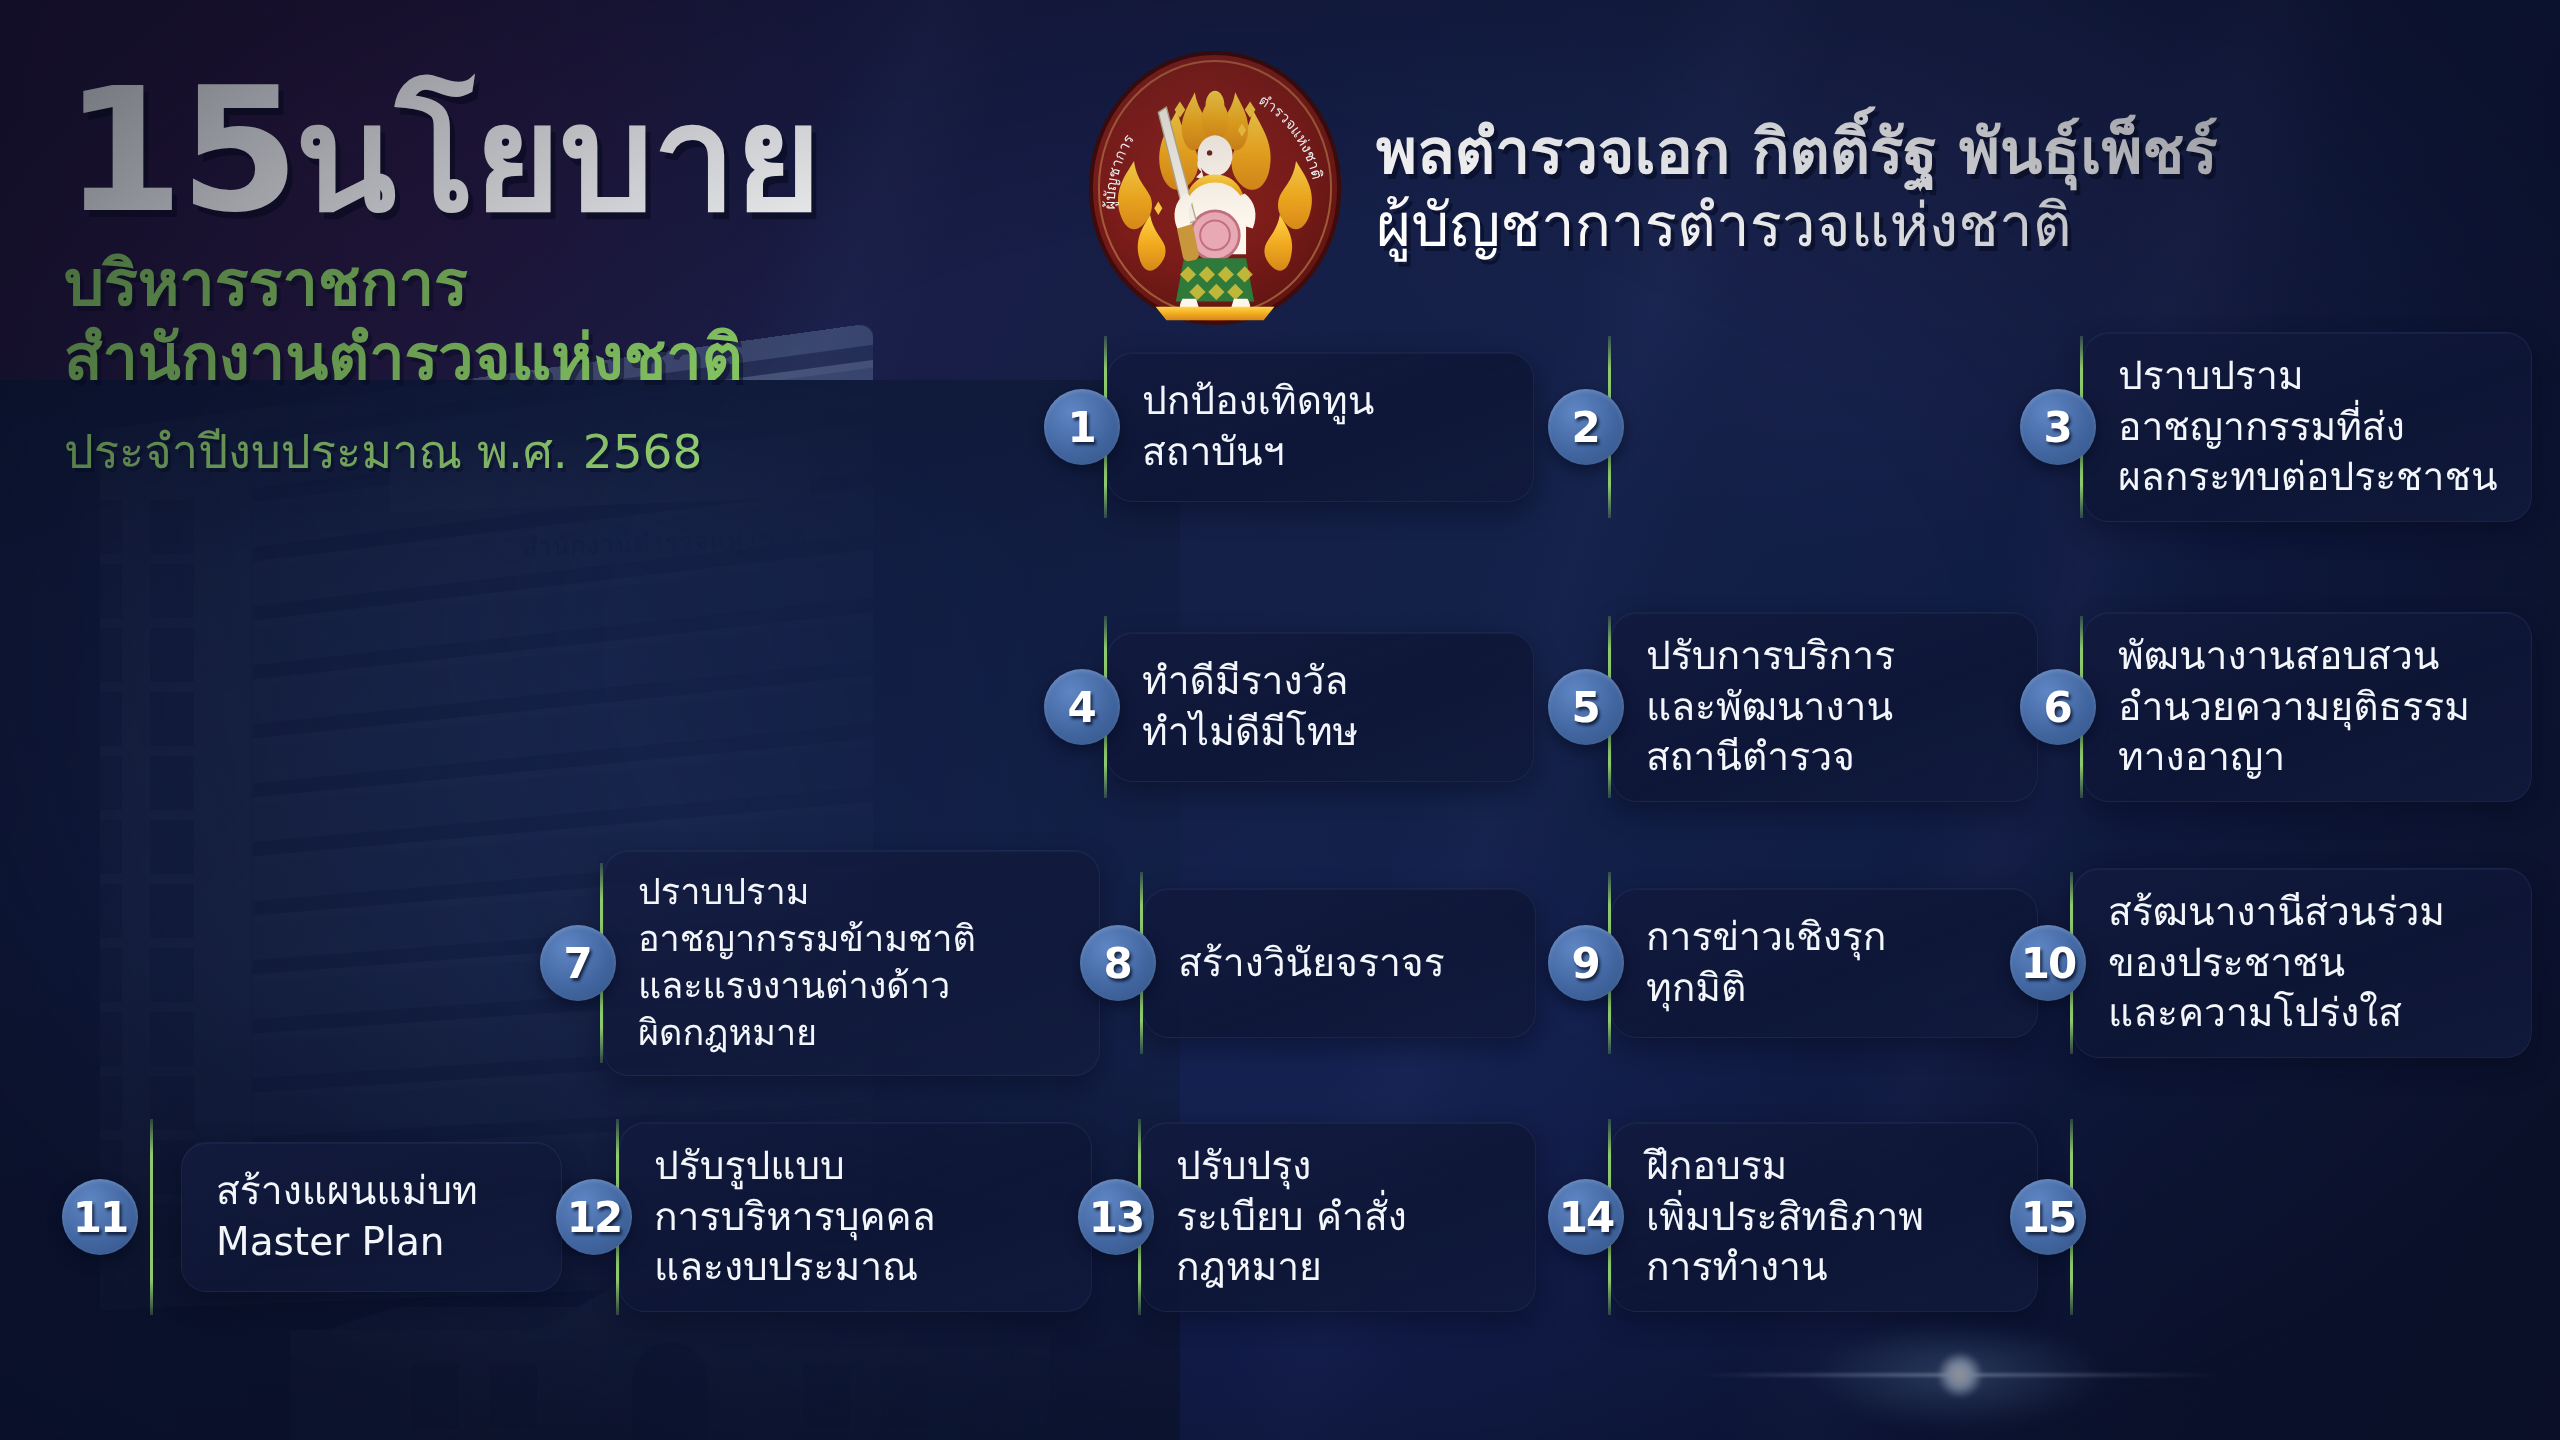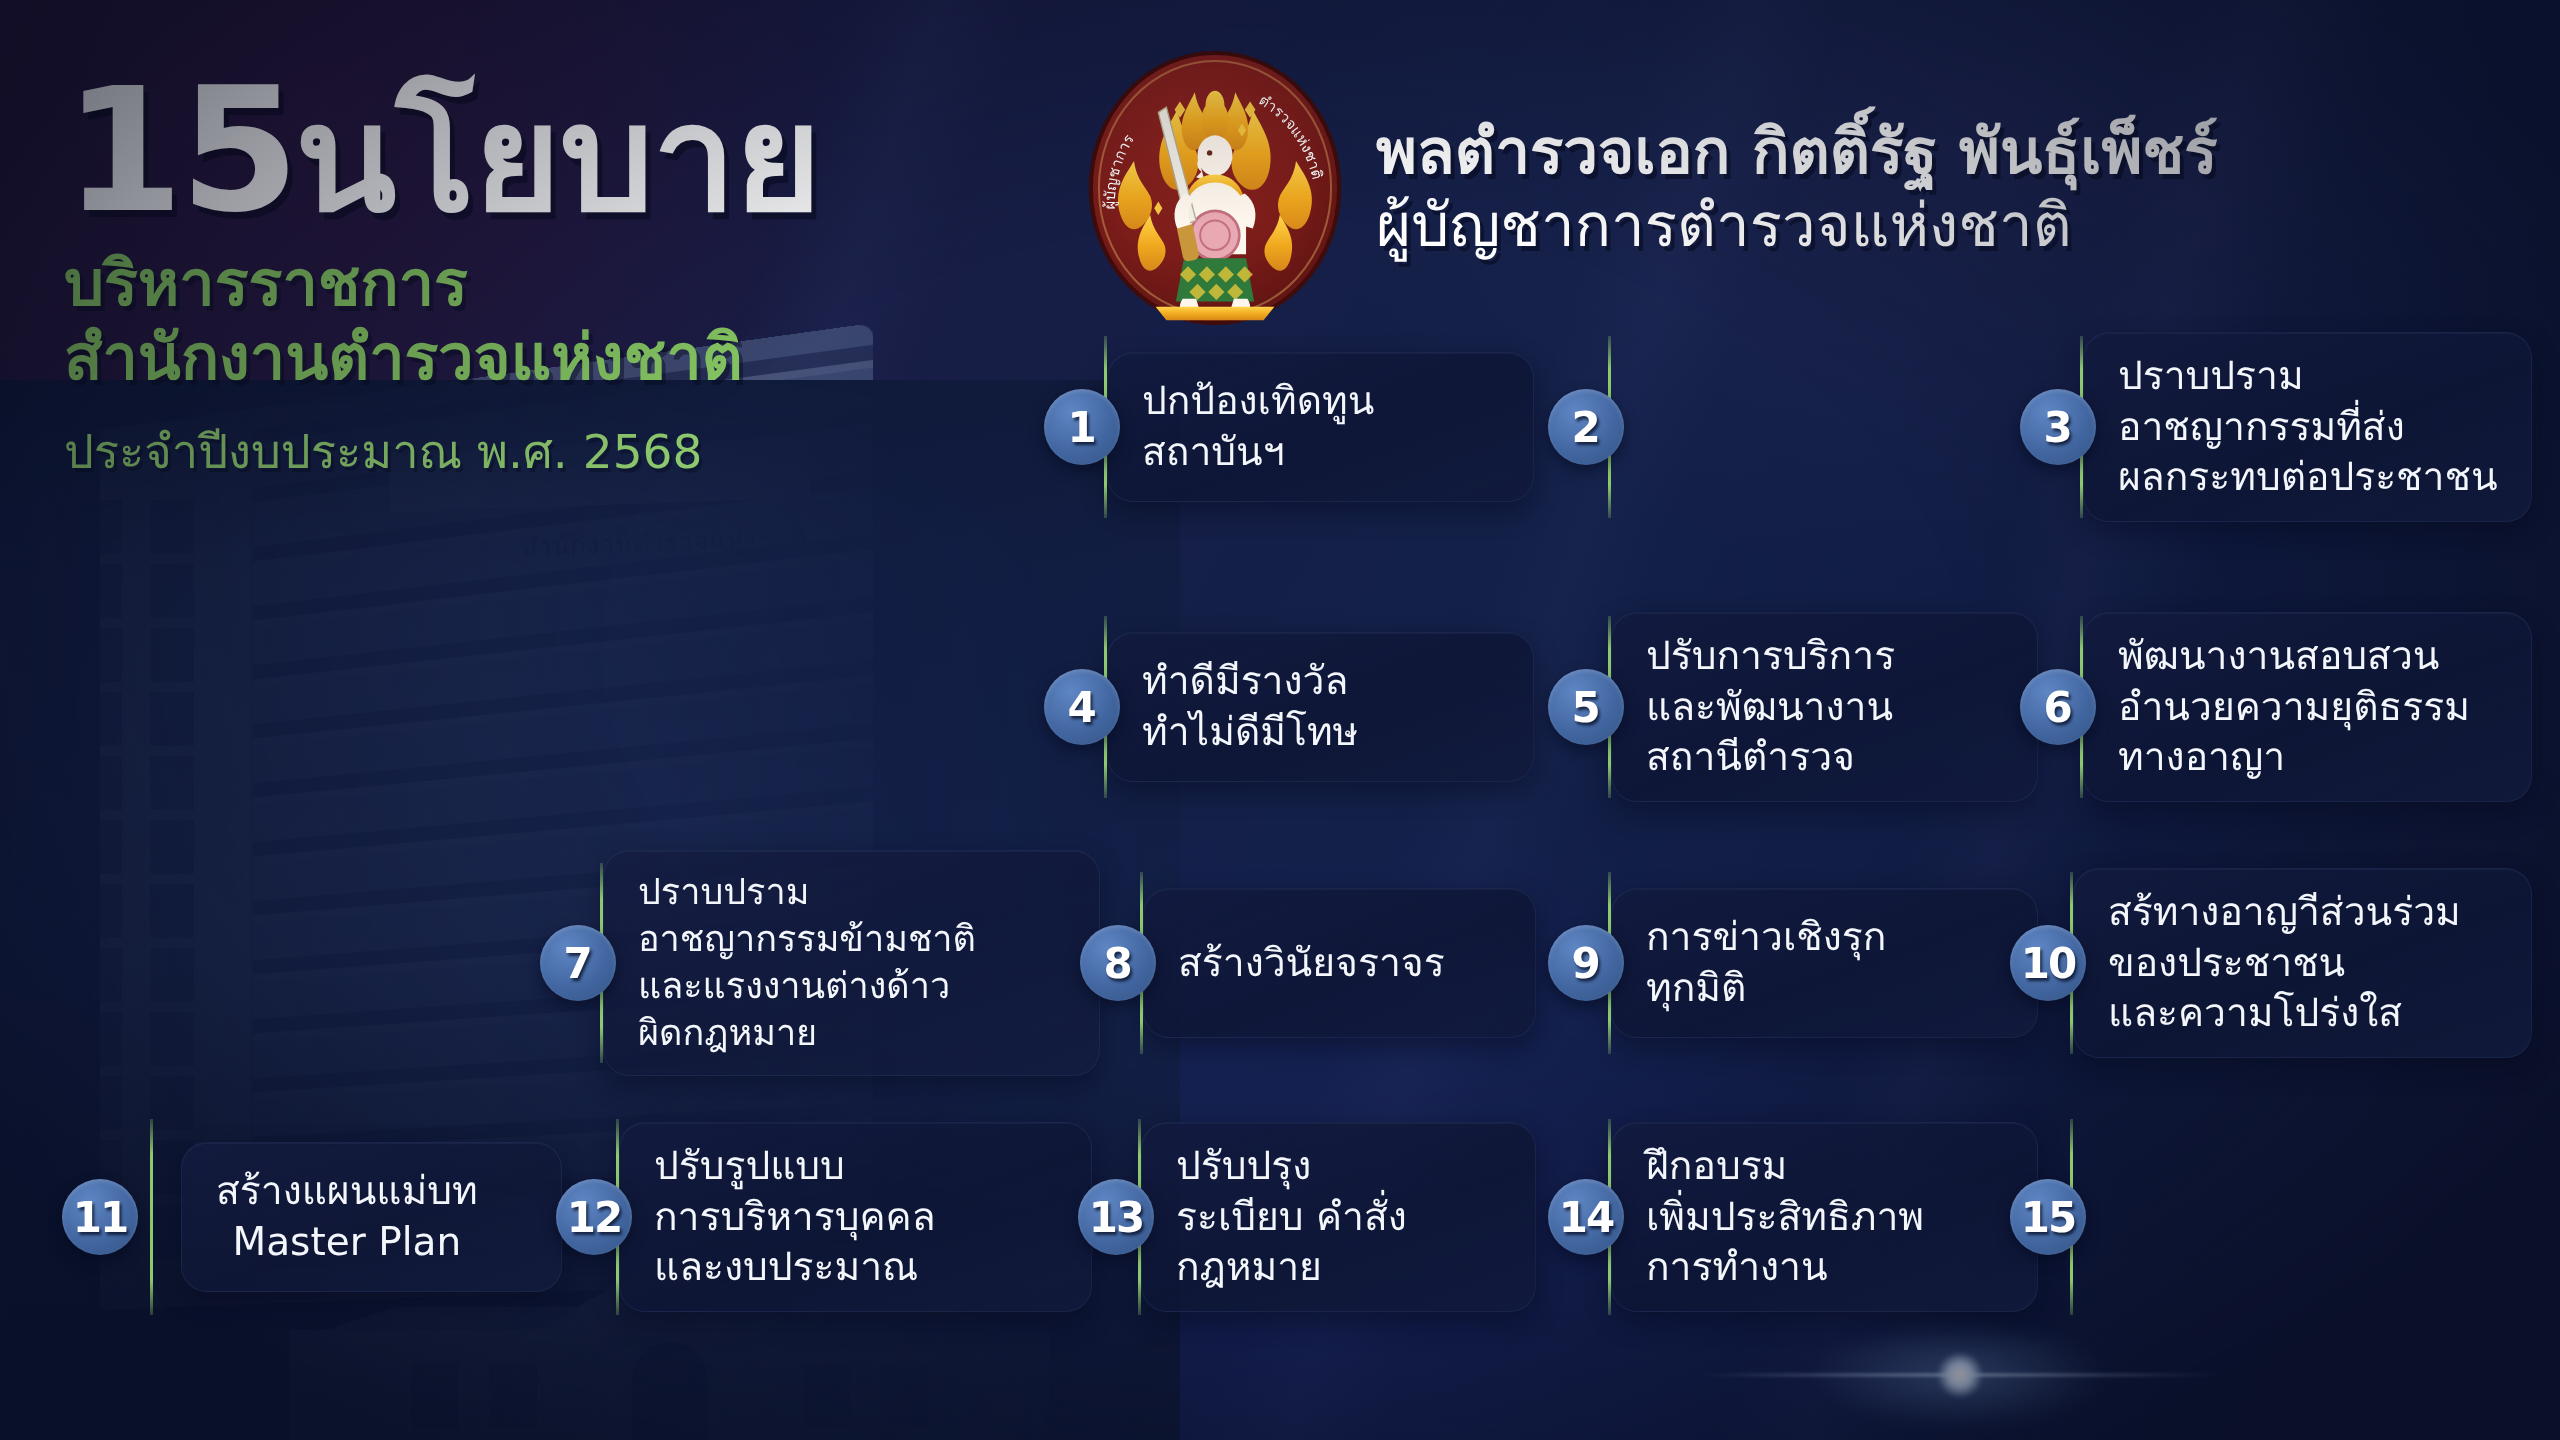--- a/index.html
+++ b/index.html
@@ -435,30 +435,30 @@
     <div class="card">
       <div class="card-text">การข่าวเชิงรุก
 ทุกมิติ</div>
     </div>
   </div>
 
   <div class="policy r3" style="left:2010px; top:872px; width:522px;">
     <div class="badge wide">10</div>
     <div class="rule" style="height:182px"></div>
     <div class="card">
-      <div class="card-text">สร้ทางอาญาีส่วนร่วม
+      <div class="card-text">สร้ฒนางานีส่วนร่วม
 ของประชาชน
 และความโปร่งใส</div>
     </div>
   </div>
 
   <div class="policy r4" style="left:62px; top:1126px; width:500px;gap:28px;">
     <div class="badge wide">11</div>
     <div class="rule" style="height:196px"></div>
-    <div class="card" style="background:linear-gradient(160deg, rgba(20,28,64,.82) 0%, rgba(16,24,56,.76) 55%, rgba(19,28,62,.82) 100%);text-align:center;">
+    <div class="card" style="background:linear-gradient(160deg, rgba(20,28,64,.82) 0%, rgba(16,24,56,.76) 55%, rgba(19,28,62,.82) 100%);">
       <div class="card-text">สร้างแผนแม่บท
 Master Plan</div>
     </div>
   </div>
 
   <div class="policy r4" style="left:556px; top:1126px; width:536px;">
     <div class="badge wide">12</div>
     <div class="rule" style="height:196px"></div>
     <div class="card">
       <div class="card-text">ปรับรูปแบบ

